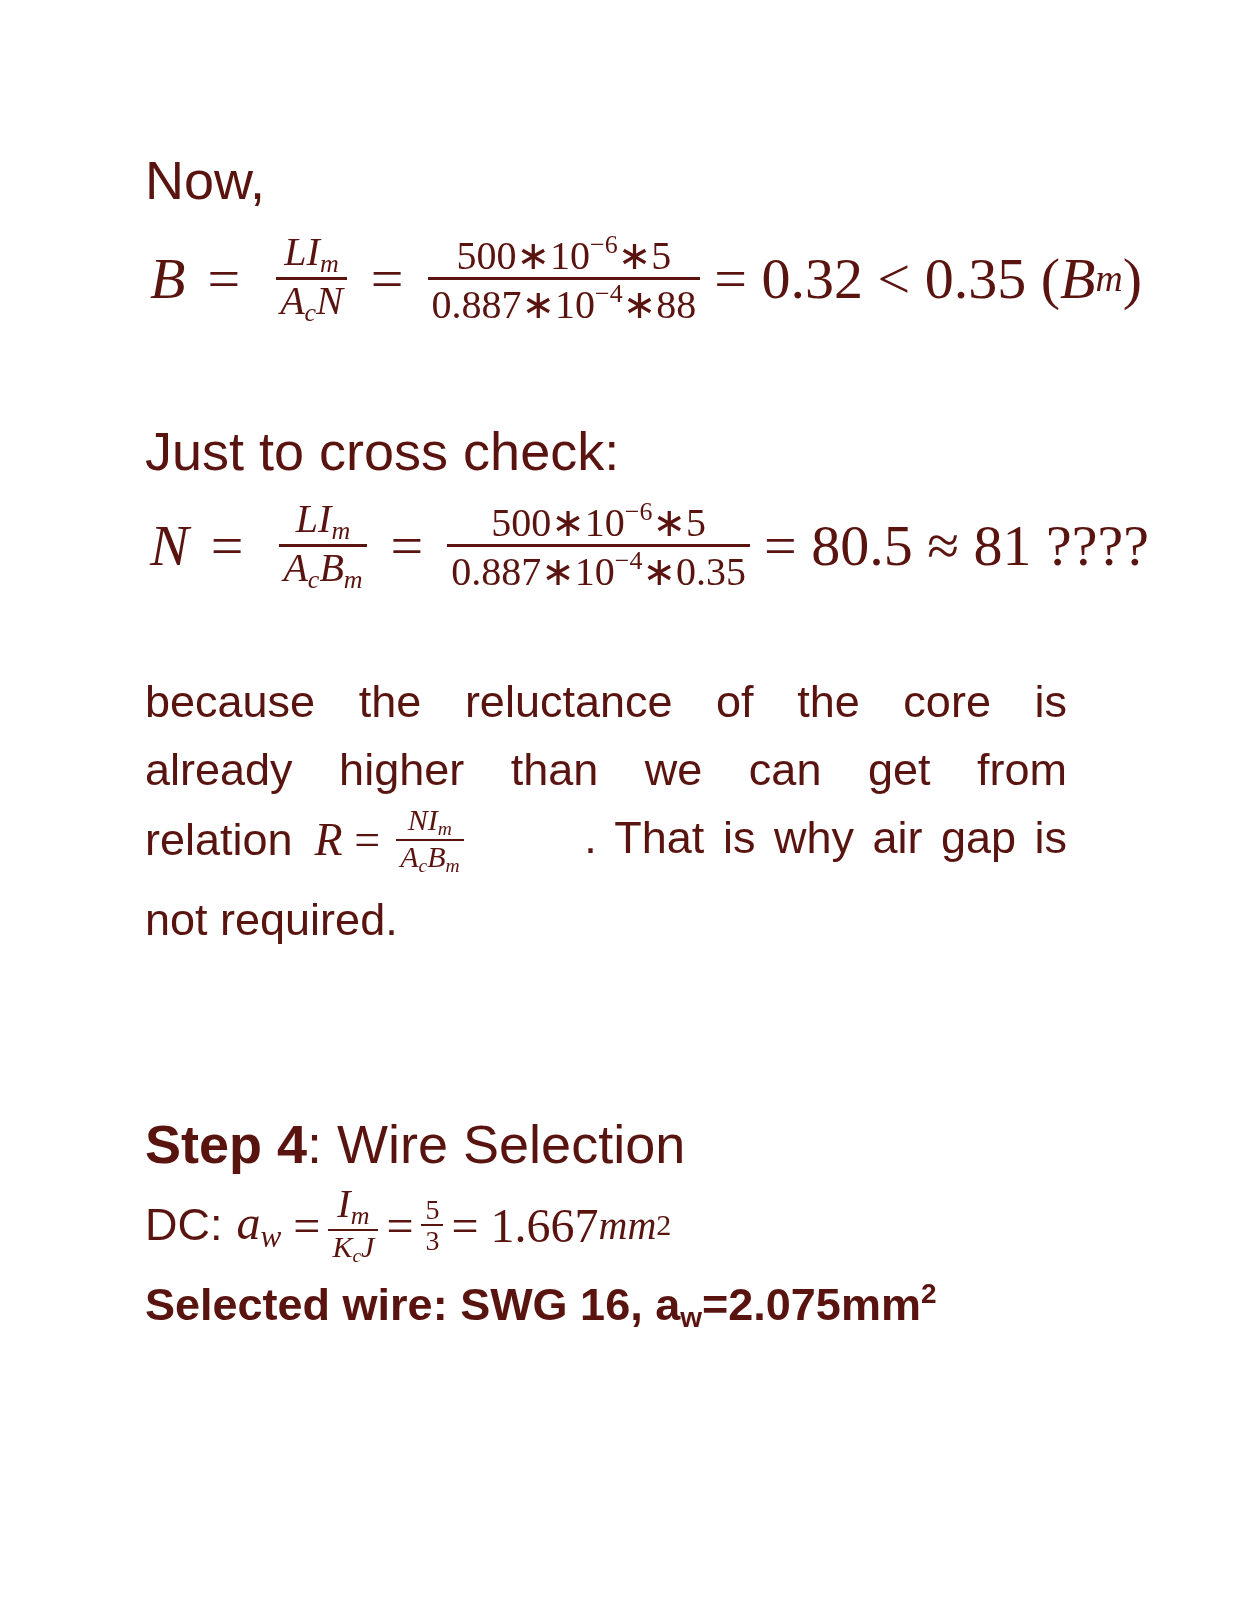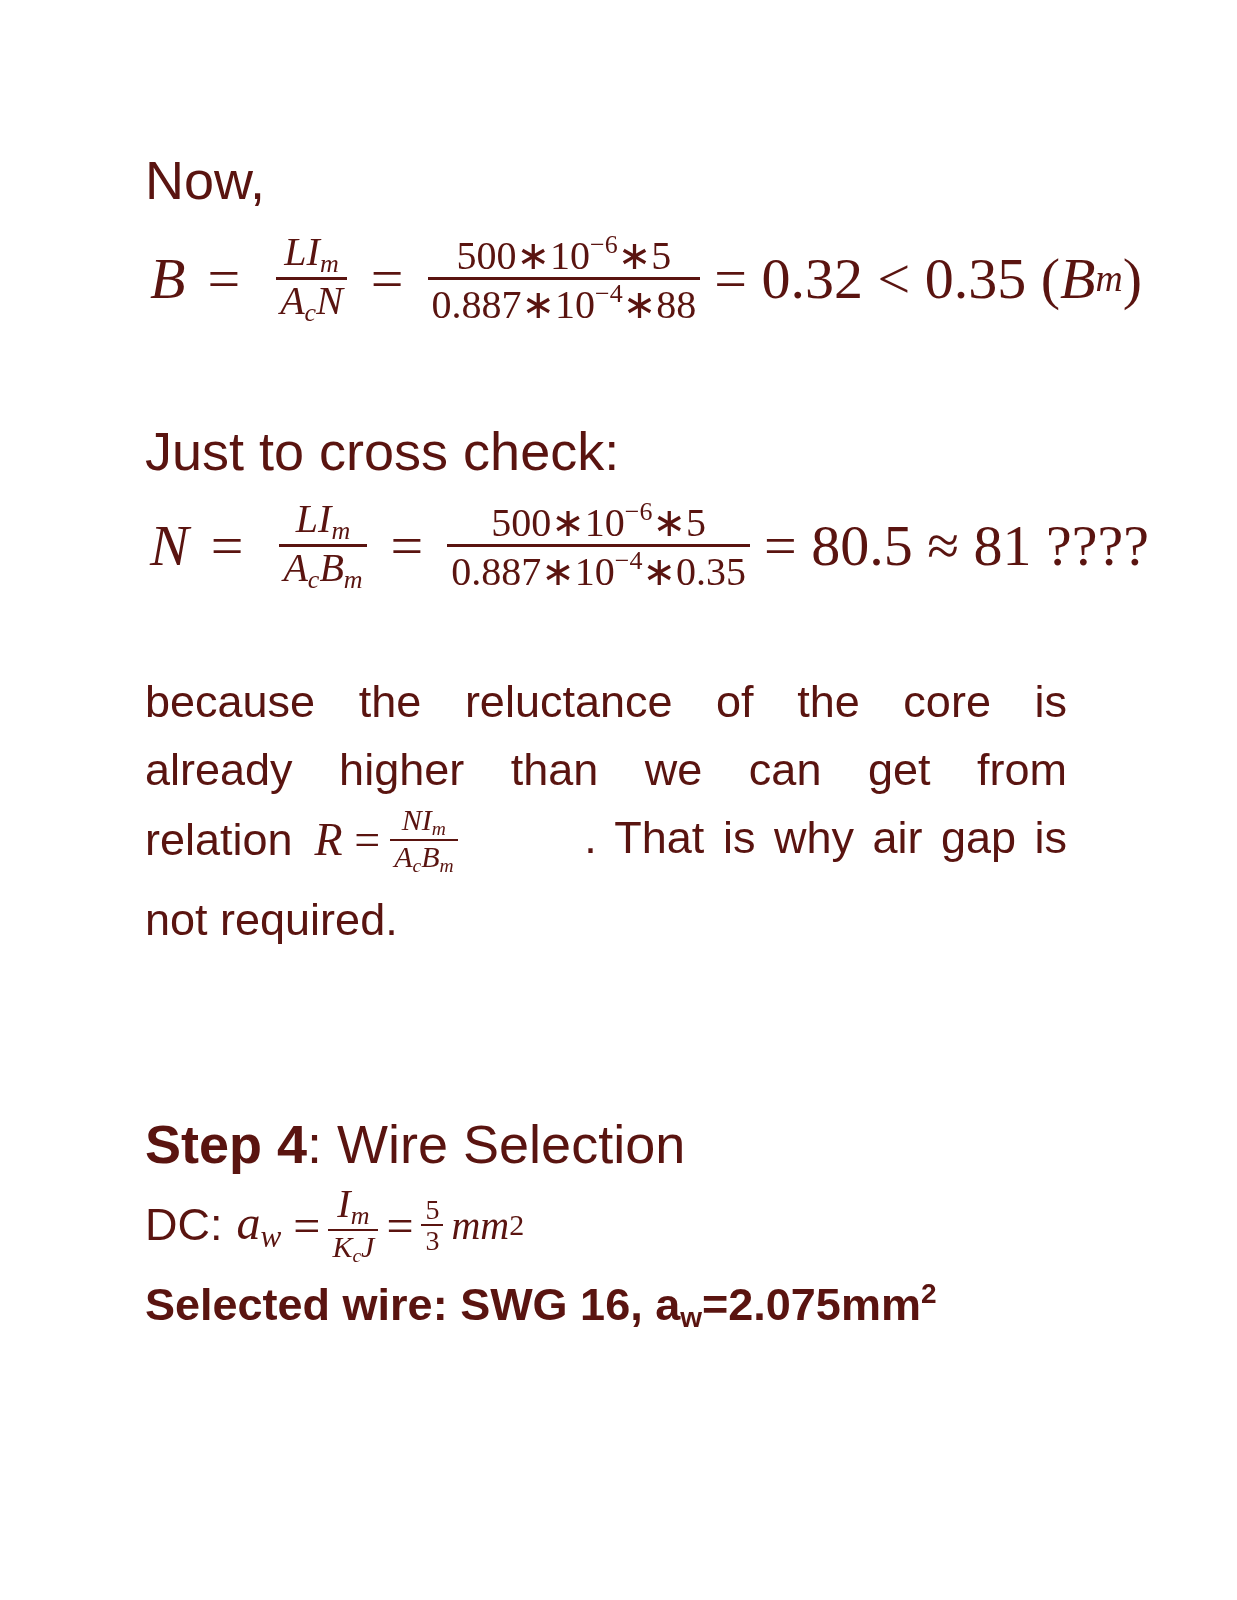--- a/index.html
+++ b/index.html
@@ -67,21 +67,21 @@
   <span>= 80.5 ≈ 81 ????</span>
 </div>
 
 <div class="abs sans para" style="left:145px; top:668px;">
   <div>because the reluctance of the core is</div>
   <div>already higher than we can get from</div>
   <div style="display:flex; align-items:flex-start; justify-content:space-between; height:80px;">
     <span style="display:flex; align-items:center;">
       <span>relation</span>
       <span class="serif" style="font-size:46px; margin-left:22px;"><i>R</i> <span>=</span></span>
-      <span class="frac serif" style="margin-left:10px;">
+      <span class="frac serif" style="margin-left:16px;">
         <span class="num" style="font-size:30px;"><i>NI</i><sub><i>m</i></sub></span>
         <span class="bar" style="height:2px;"></span>
         <span class="den" style="font-size:30px;"><i>A</i><sub><i>c</i></sub><i>B</i><sub><i>m</i></sub></span>
       </span>
     </span>
     <span style="margin-left:18px; word-spacing:6px;">. That is why air gap is</span>
   </div>
   <div class="lastline" style="margin-top:2px;">not required.</div>
 </div>
 
@@ -97,19 +97,20 @@
     <span class="num" style="font-size:40px;"><i>I</i><sub><i>m</i></sub></span>
     <span class="bar" style="height:2px;"></span>
     <span class="den" style="font-size:30px;"><i>K</i><sub><i>c</i></sub><i>J</i></span>
   </span>
   <span class="serif" style="font-size:48px;">=</span>
   <span class="frac serif" style="margin:0 8px;">
     <span class="num" style="font-size:28px;">5</span>
     <span class="bar" style="height:2px;"></span>
     <span class="den" style="font-size:28px;">3</span>
   </span>
+  <span class="serif" style="font-size:48px;">= 1.667</span>
     <i class="serif" style="font-size:40px;">mm</i>
     <sup class="serif" style="font-size:30px;">2</sup>
 </div>
 
 <div class="abs sans" style="left:145px; top:1278px; font-size:45px; white-space:nowrap;font-weight:bold;">
   <span>Selected wire: SWG 16, a</span><sub style="font-size:28px;">w</sub><span>=2.075mm</span><sup style="font-size:28px;">2</sup>
 </div>
 
 </body></html>

